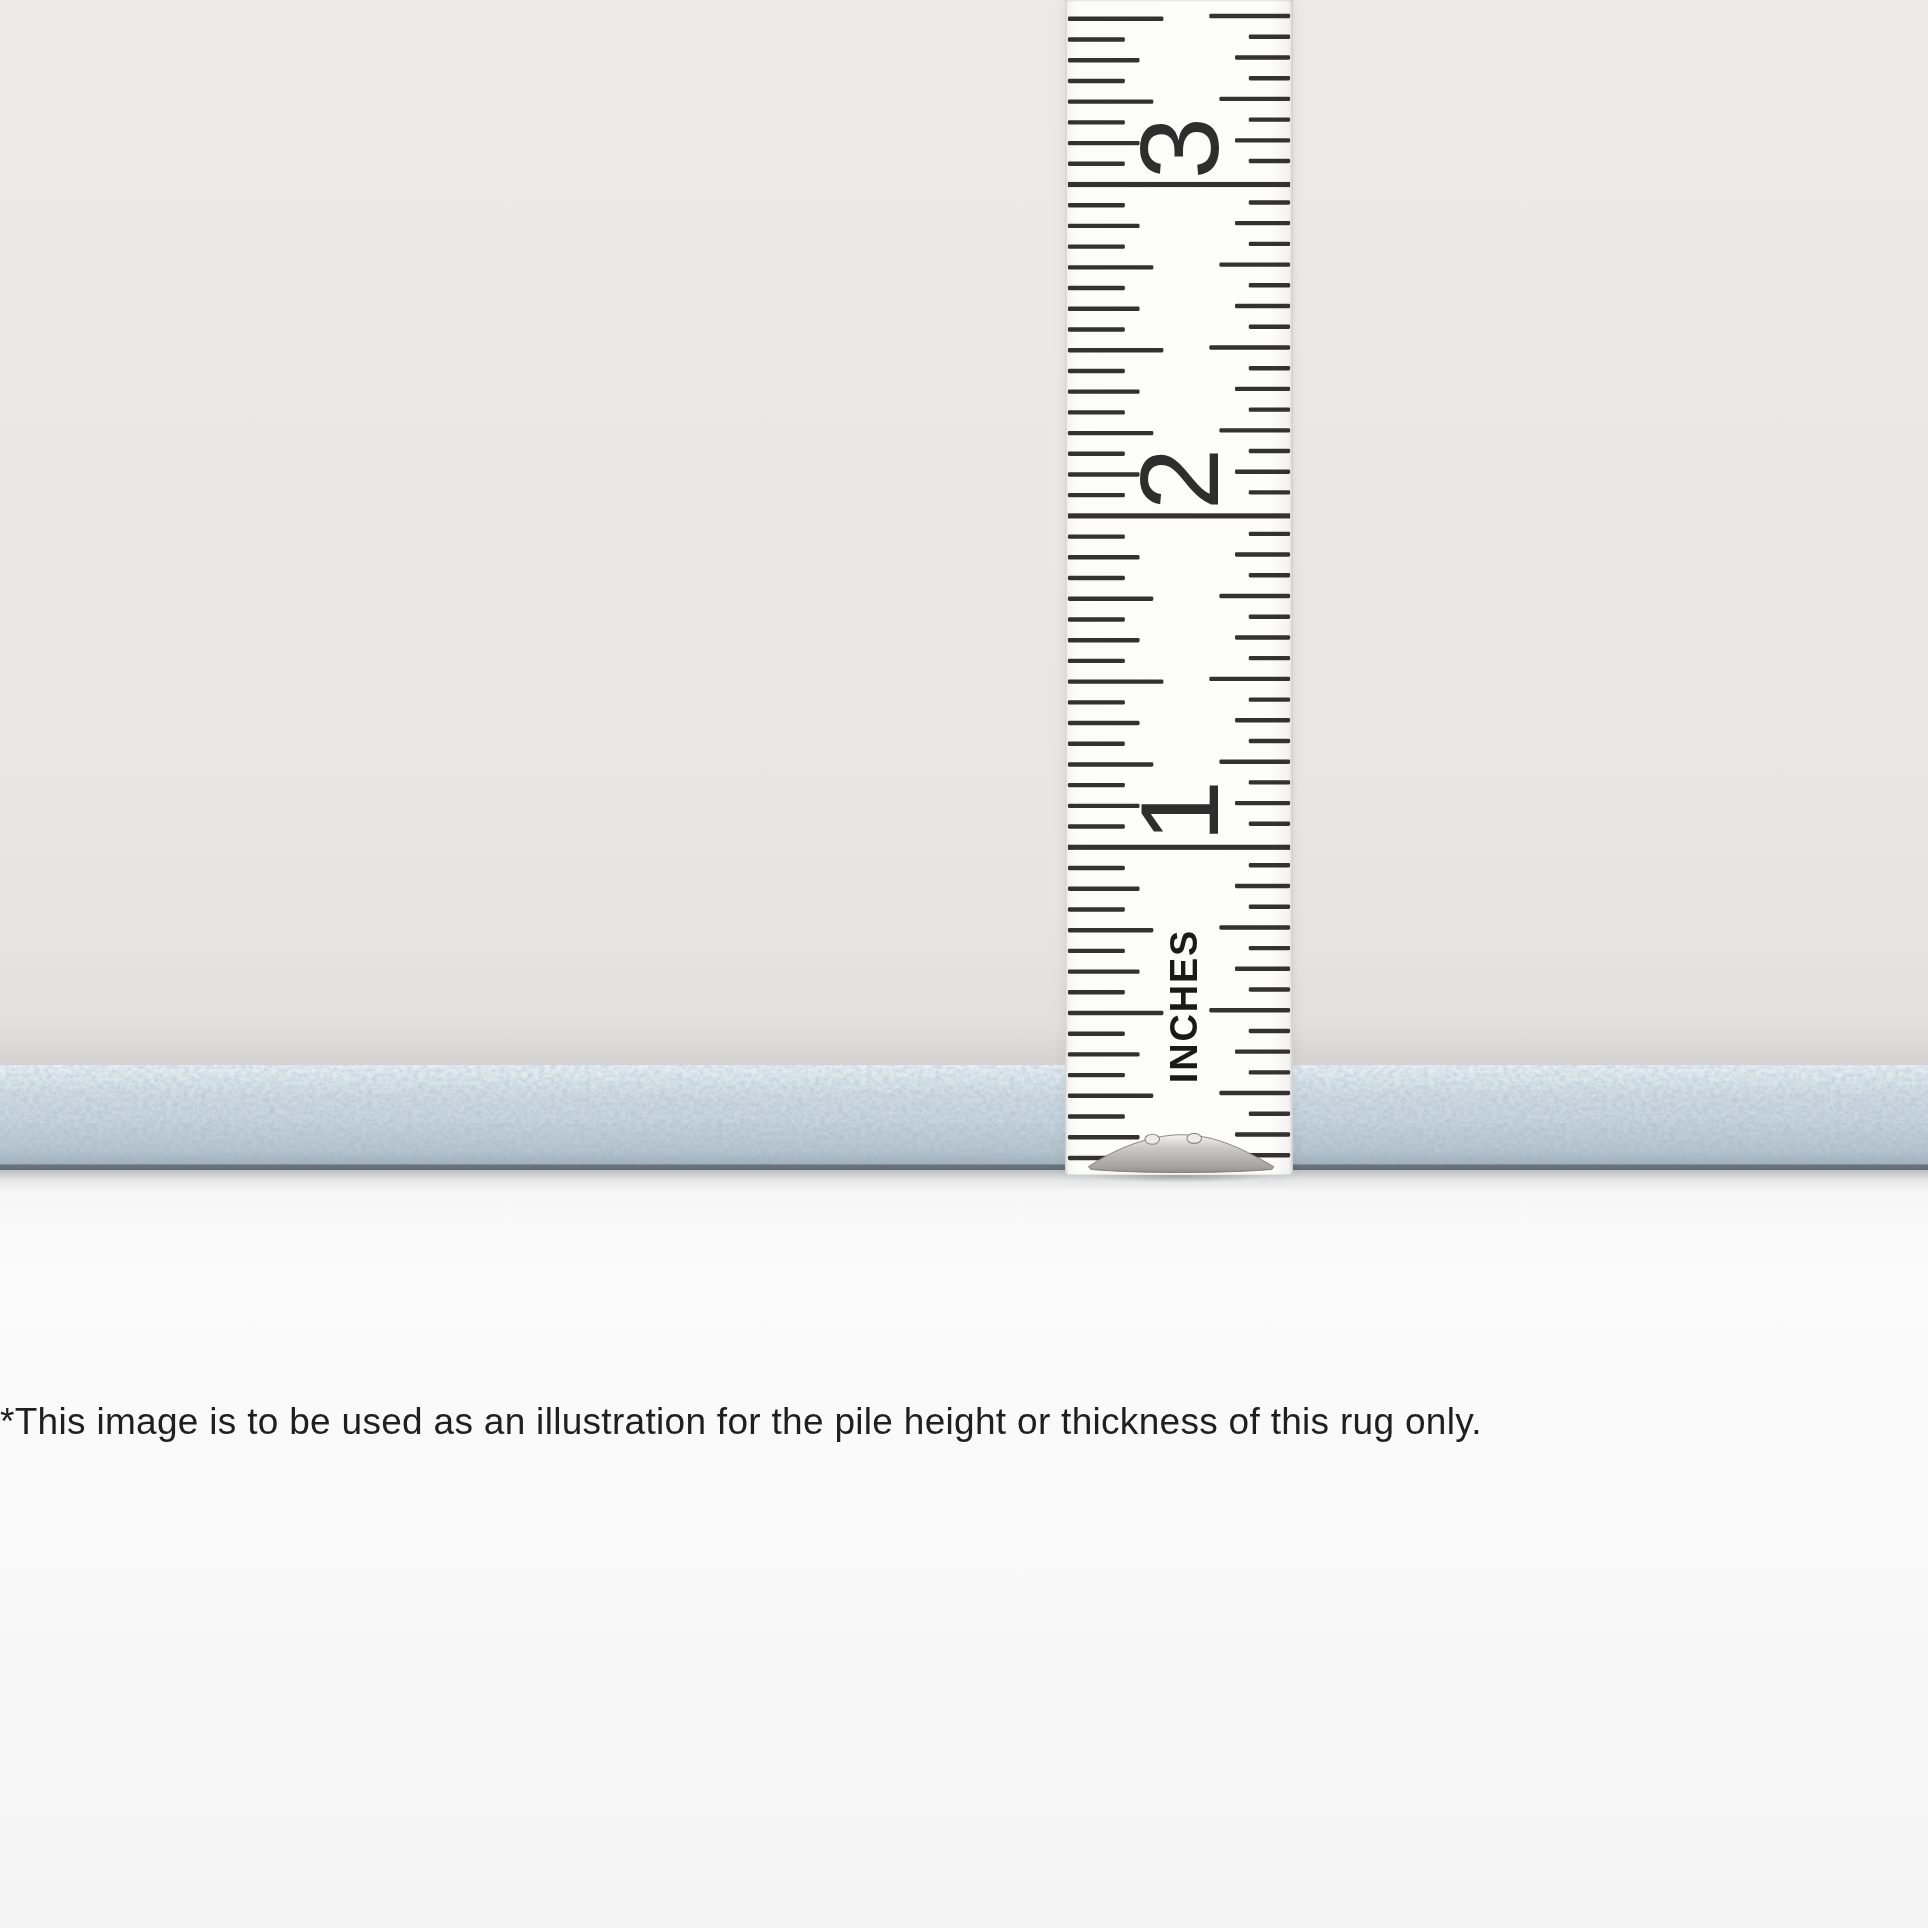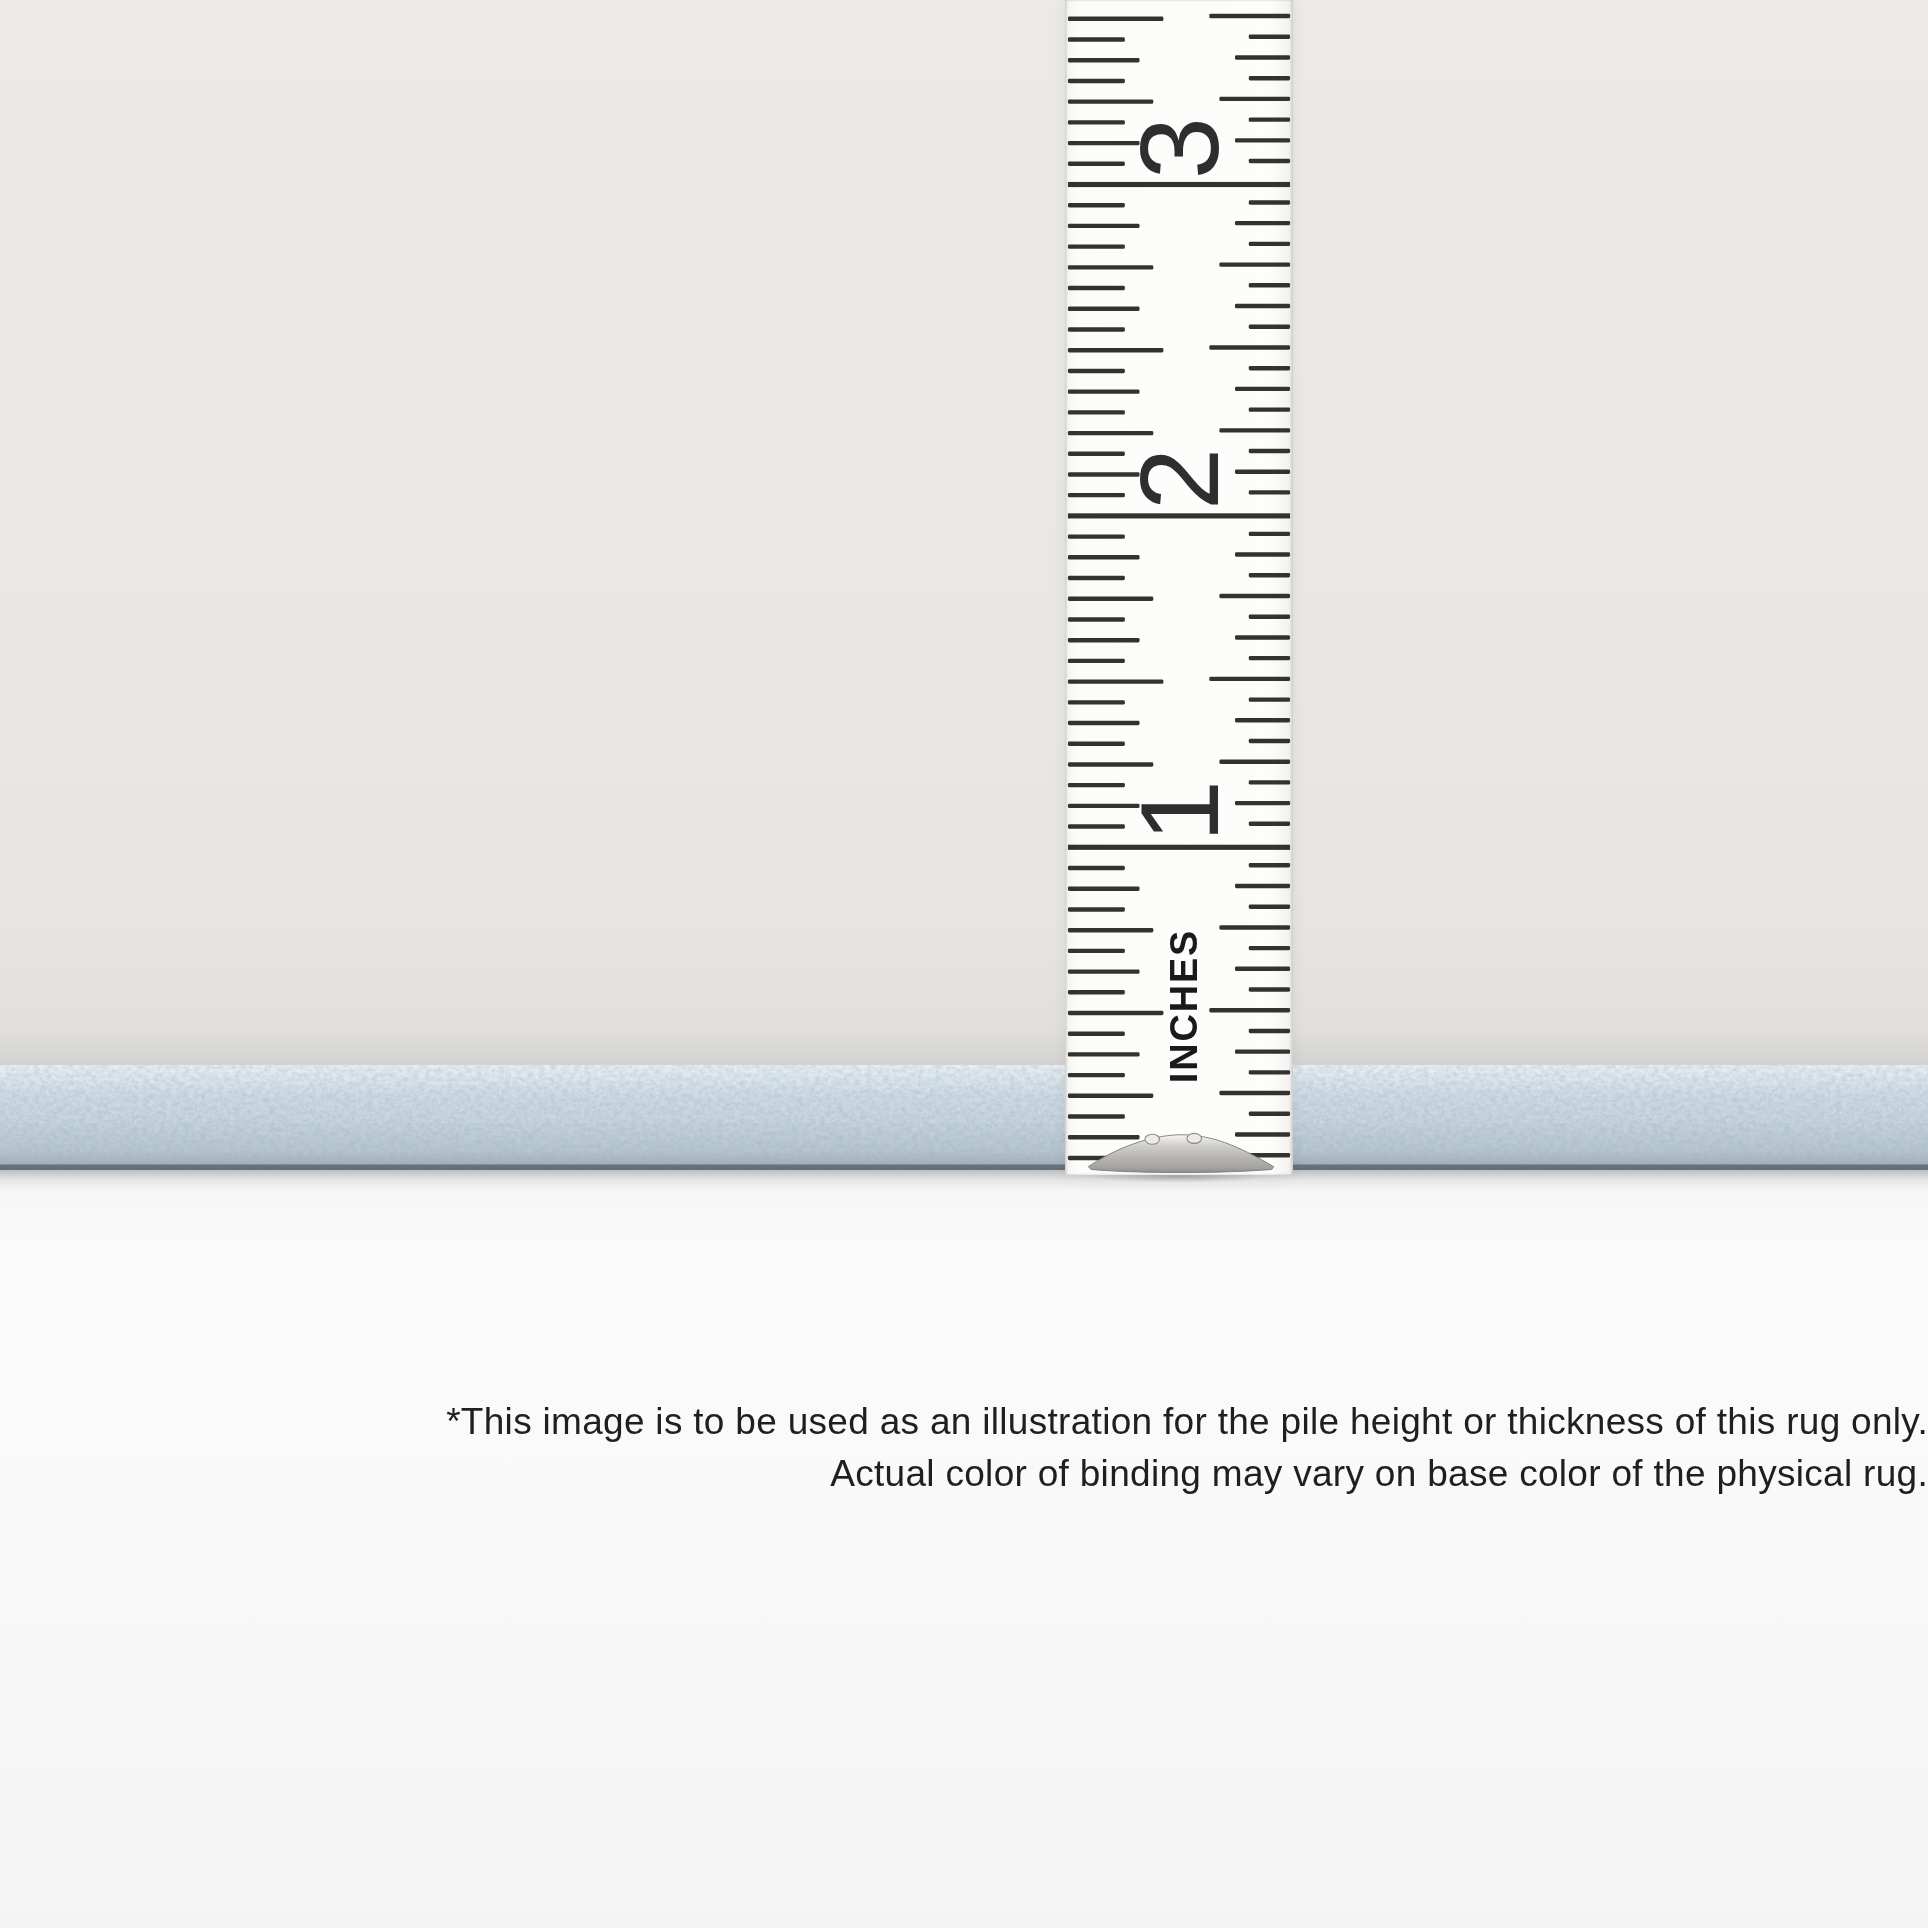--- a/index.html
+++ b/index.html
@@ -50,21 +50,21 @@
     font-size:38px; font-weight:700; letter-spacing:1.8px; color:#1a1a1a; white-space:nowrap;
   }
   .cap{ position:absolute; left:21px; top:1132px; }
   .ruler-base-shadow{
     position:absolute; left:1052px; top:1168px; width:253px; height:16.5px;
     background:radial-gradient(closest-side, rgba(50,52,54,0.28), rgba(50,52,54,0) 72%);
   }
   
   .caption{
     position:absolute; left:0; top:1396px; width:1928px;
-    text-align:right; color:#1f1f1f;
+    text-align:left; color:#1f1f1f;
     font-size:37px; line-height:52px; letter-spacing:0.3px; font-weight:400;
   }
 </style>
 </head>
 <body>
 
 <div class="scene">
 
   <div class="wall"></div>
   <div class="wall-contact-shadow"></div>
@@ -237,17 +237,16 @@
         </linearGradient>
       </defs>
       <path d="M2,38 C40,12 80,3 104,3 C135,3 165,14 205,38 L203,41 C150,45.5 55,45.5 5,41 Z" fill="url(#gCap)" stroke="#7d7c78" stroke-width="1"></path>
       <ellipse cx="72" cy="8" rx="8" ry="5.5" fill="#ecebe9" stroke="#8a8986" stroke-width="1.2"></ellipse>
       <ellipse cx="118" cy="7" rx="8" ry="5.5" fill="#ecebe9" stroke="#8a8986" stroke-width="1.2"></ellipse>
     </svg>
   </div>
 
   <div class="caption">
     <div>*This image is to be used as an illustration for the pile height or thickness of this rug only.</div>
-    <div>Actual color of binding may vary on base color of the physical rug.</div>
   </div>
 
 </div>
 
 
 </body></html>

